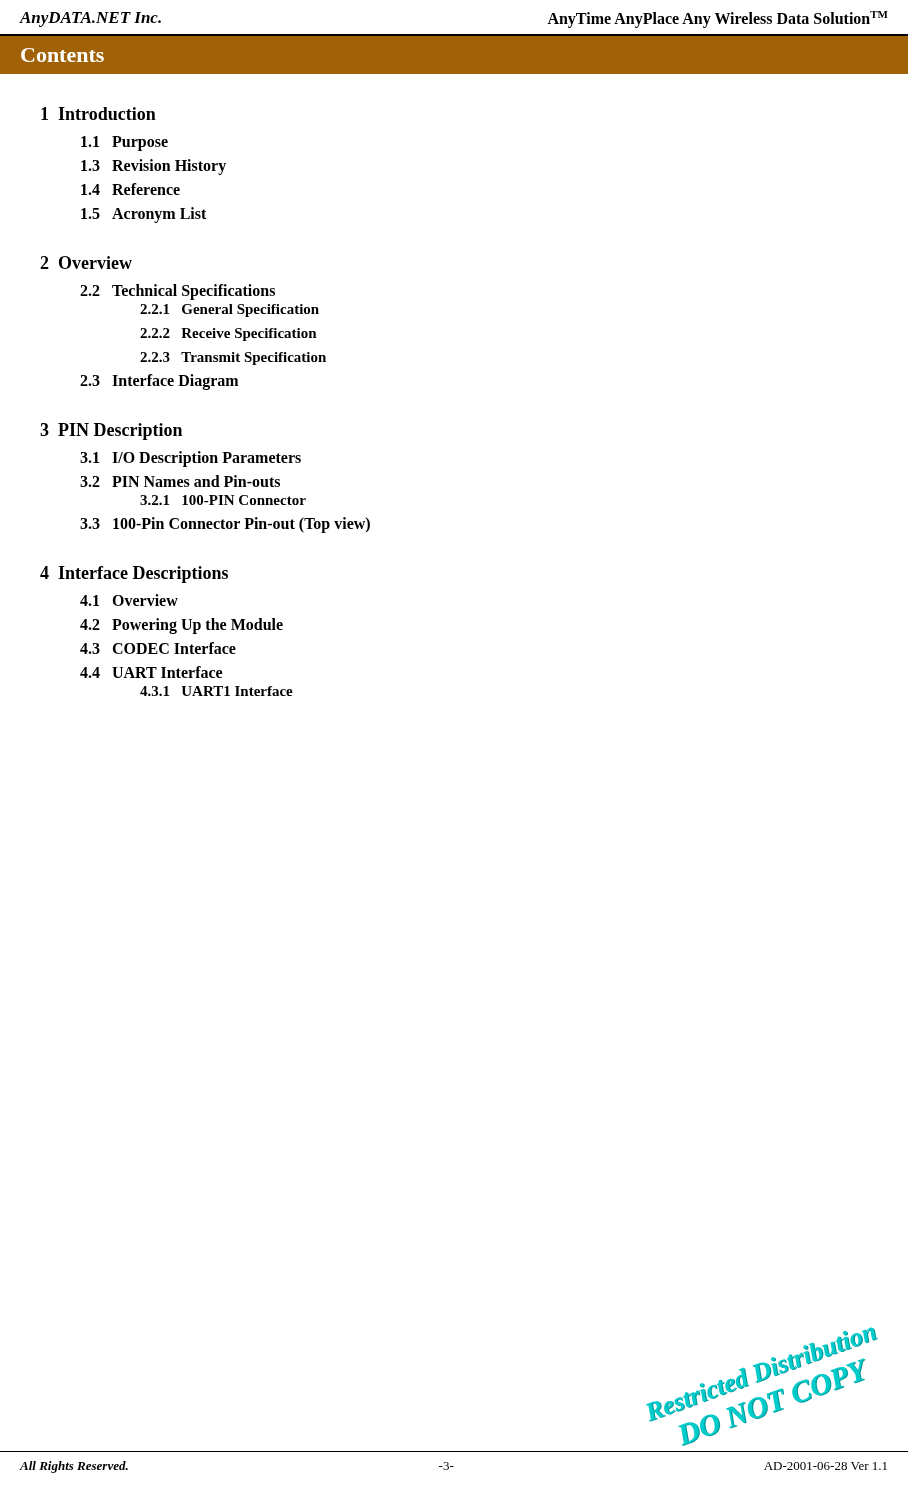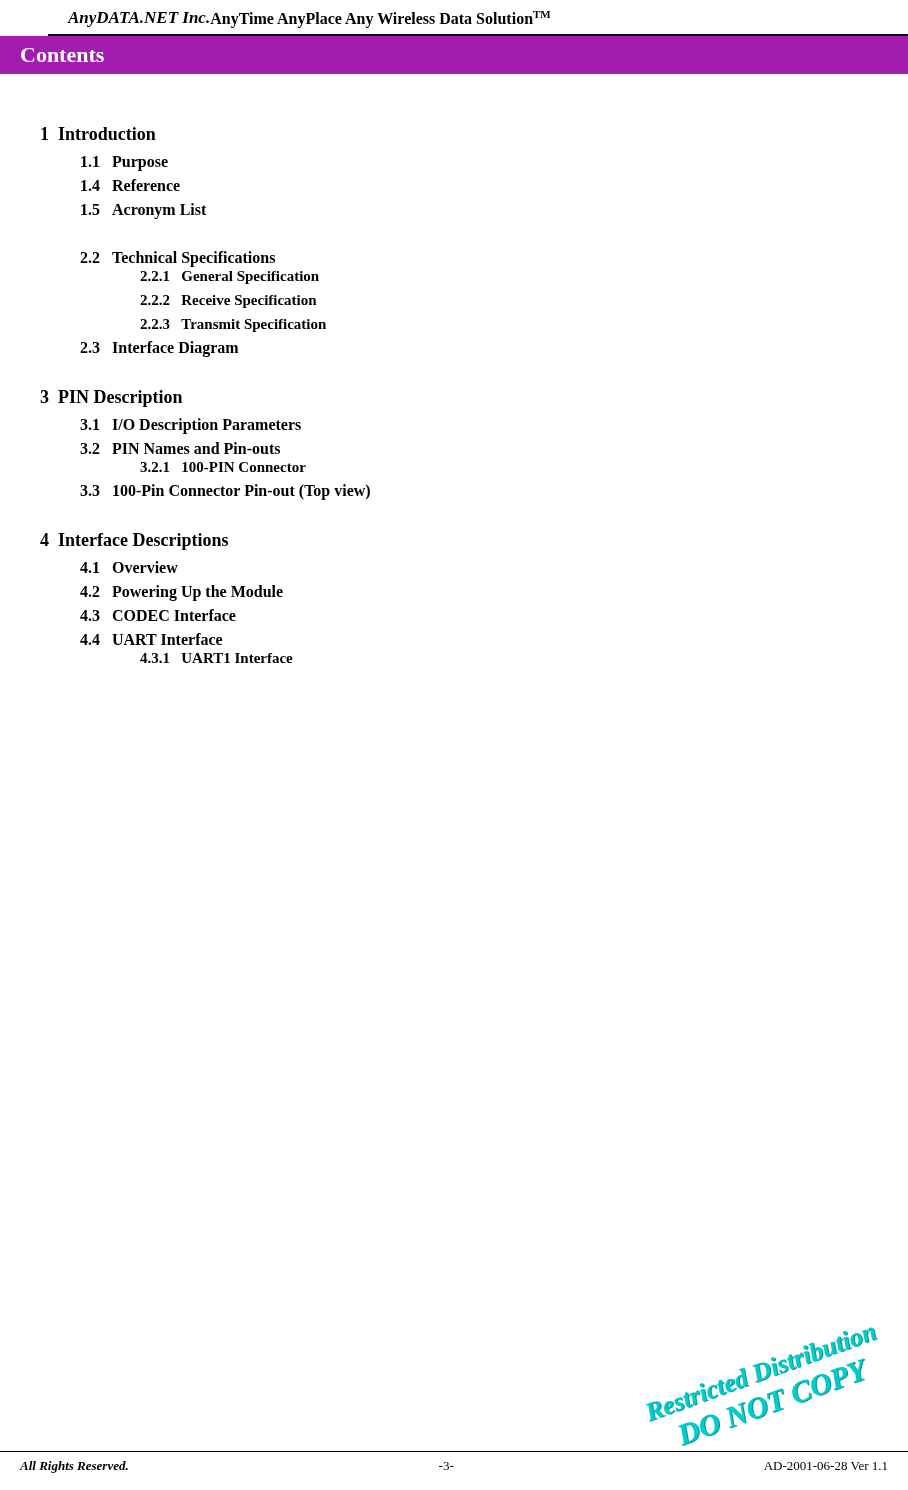--- a/index.html
+++ b/index.html
@@ -12,58 +12,56 @@
       width: 908px;
       min-height: 1490px;
       background: #ffffff;
       font-family: "Times New Roman", Times, serif;
       color: #000000;
       position: relative;
     }
 
     .header {
       display: flex;
-      justify-content: flex-start;
+      justify-content: space-between;
       align-items: flex-start;
       padding: 8px 20px 6px 20px;
       border-bottom: 2px solid #000;
-      margin-left: 48px;
     }
 
     .header-left {
       font-size: 17px;
       font-weight: bold;
       font-style: italic;
     }
 
     .header-right {
       font-size: 16px;
       font-weight: bold;
     }
 
     .header-right sup {
       font-size: 11px;
     }
 
     .title-bar {
-      background: #a21caf;
+      background: #a16207;
       color: #fff;
       padding: 6px 20px;
       font-size: 22px;
       font-weight: bold;
       margin-bottom: 20px;
     }
 
     .content {
       padding: 10px 40px 20px 40px;
     }
 
     .section {
       margin-bottom: 24px;
-      margin-top: 20px;
     }
 
     .section-title {
       font-size: 18px;
       font-weight: bold;
       margin-bottom: 8px;
     }
 
     .subsection {
       margin-left: 40px;
@@ -161,31 +159,39 @@
     <div class="section-title">
       <span>1</span>&nbsp;&nbsp;<span>Introduction</span>
     </div>
     <div class="subsection">
       <span class="subsection-title">
         <span>1.1</span>&nbsp;&nbsp;&nbsp;<span>Purpose</span>
       </span>
     </div>
     <div class="subsection">
       <span class="subsection-title">
+        <span>1.3</span>&nbsp;&nbsp;&nbsp;<span>Revision History</span>
+      </span>
+    </div>
+    <div class="subsection">
+      <span class="subsection-title">
         <span>1.4</span>&nbsp;&nbsp;&nbsp;<span>Reference</span>
       </span>
     </div>
     <div class="subsection">
       <span class="subsection-title">
         <span>1.5</span>&nbsp;&nbsp;&nbsp;<span>Acronym List</span>
       </span>
     </div>
   </div>
 
   <div class="section section-gap">
+    <div class="section-title">
+      <span>2</span>&nbsp;&nbsp;<span>Overview</span>
+    </div>
     <div class="subsection">
       <span class="subsection-title">
         <span>2.2</span>&nbsp;&nbsp;&nbsp;<span>Technical Specifications</span>
       </span>
       <div class="subsubsection">
         <span class="subsubsection-title">
           <span>2.2.1</span>&nbsp;&nbsp;&nbsp;<span>General Specification</span>
         </span>
       </div>
       <div class="subsubsection">

